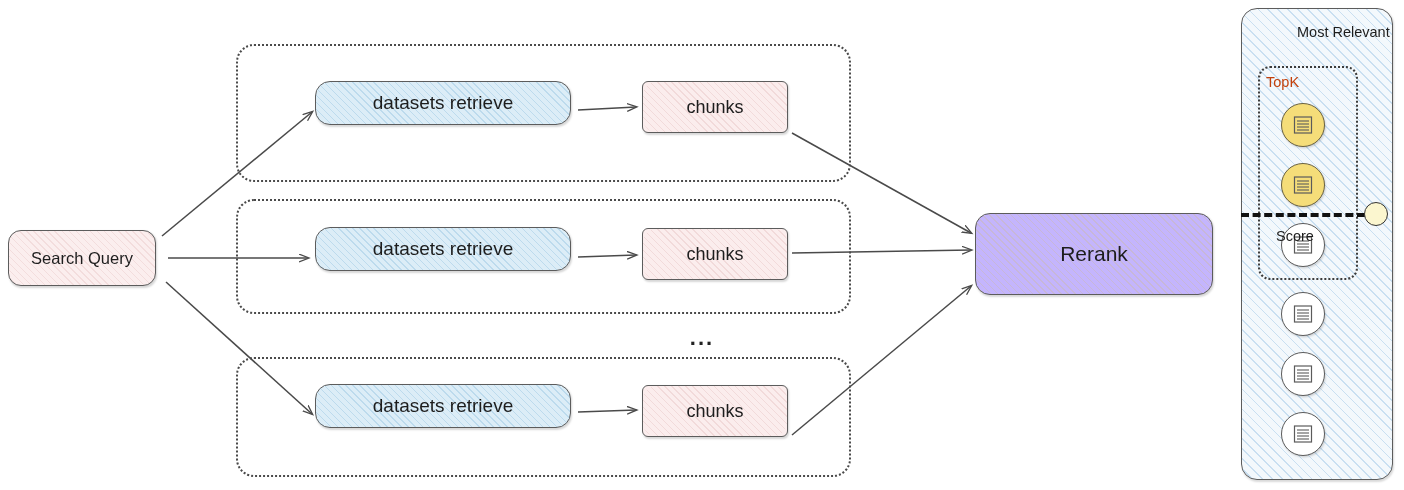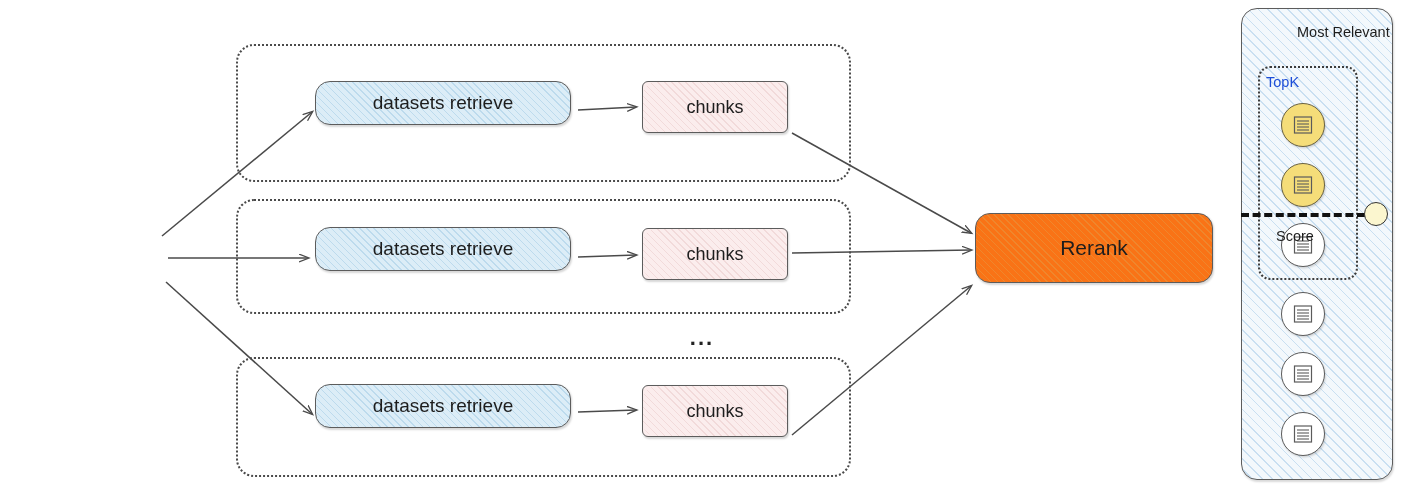--- a/index.html
+++ b/index.html
@@ -54,22 +54,22 @@
   .n-chunks{
     width:146px;height:52px;left:642px;
     background:#fbeded;font-size:18px;border-radius:6px;
   }
   .n-chunks.hatch::after{
     background:repeating-linear-gradient(45deg,
       rgba(212,158,158,.24) 0 1px, rgba(255,255,255,0) 1px 5px);
   }
 
   .n-rerank{
-    left:975px;top:213px;width:238px;height:70px;
-    background:#f97316;font-size:21px;border-radius:15px;
+    left:975px;top:213px;width:238px;height:82px;
+    background:#c4b5fd;font-size:21px;border-radius:15px;
   }
   .n-rerank.hatch::after{
     background:repeating-linear-gradient(45deg,
       rgba(208,190,110,.26) 0 1px, rgba(255,255,255,0) 1px 5px);
   }
 
   
   .group{
     position:absolute;left:236px;width:615px;
     border:2px dotted #4a4a4a;
@@ -101,21 +101,21 @@
     position:absolute;left:1297px;top:24px;width:130px;
     font-size:14.5px;color:#1d1d1d;z-index:4;
   }
 
   .topk-box{
     position:absolute;left:1258px;top:66px;width:100px;height:214px;
     border:2px dotted #3c3c3c;border-radius:12px;box-sizing:border-box;
     z-index:3;
   }
   .topk-label{
-    position:absolute;left:1266px;top:74px;font-size:14.5px;color:#1d4ed8;z-index:5;
+    position:absolute;left:1266px;top:74px;font-size:14.5px;color:#c2410c;z-index:5;
   }
   .score-label{
     position:absolute;left:1276px;top:228px;font-size:14.5px;color:#1d1d1d;z-index:5;
   }
 
   .doc{
     position:absolute;width:42px;height:42px;border-radius:50%;
     border:1.4px solid #5b5b5b;
     display:flex;align-items:center;justify-content:center;
     z-index:4;left:1281px;
@@ -165,20 +165,23 @@
     <g stroke="#4a4a4a" stroke-width="1.7" fill="none">
       <path d="M1375,452 L1375,97"></path>
       <path d="M1366,110 L1375,93 L1384,110"></path>
     </g>
   </svg>
 
   <div class="group" style="top:44px;height:138px;"></div>
   <div class="group" style="top:199px;height:115px;"></div>
   <div class="group" style="top:357px;height:120px;"></div>
 
+  <div class="node n-query hatch">
+    <span class="lbl">Search Query</span>
+  </div>
 
   <div class="node n-retrieve hatch" style="top:81px;">
     <span class="lbl">datasets retrieve</span>
   </div>
   <div class="node n-chunks hatch" style="top:81px;">
     <span class="lbl">chunks</span>
   </div>
 
   <div class="node n-retrieve hatch" style="top:227px;">
     <span class="lbl">datasets retrieve</span>

